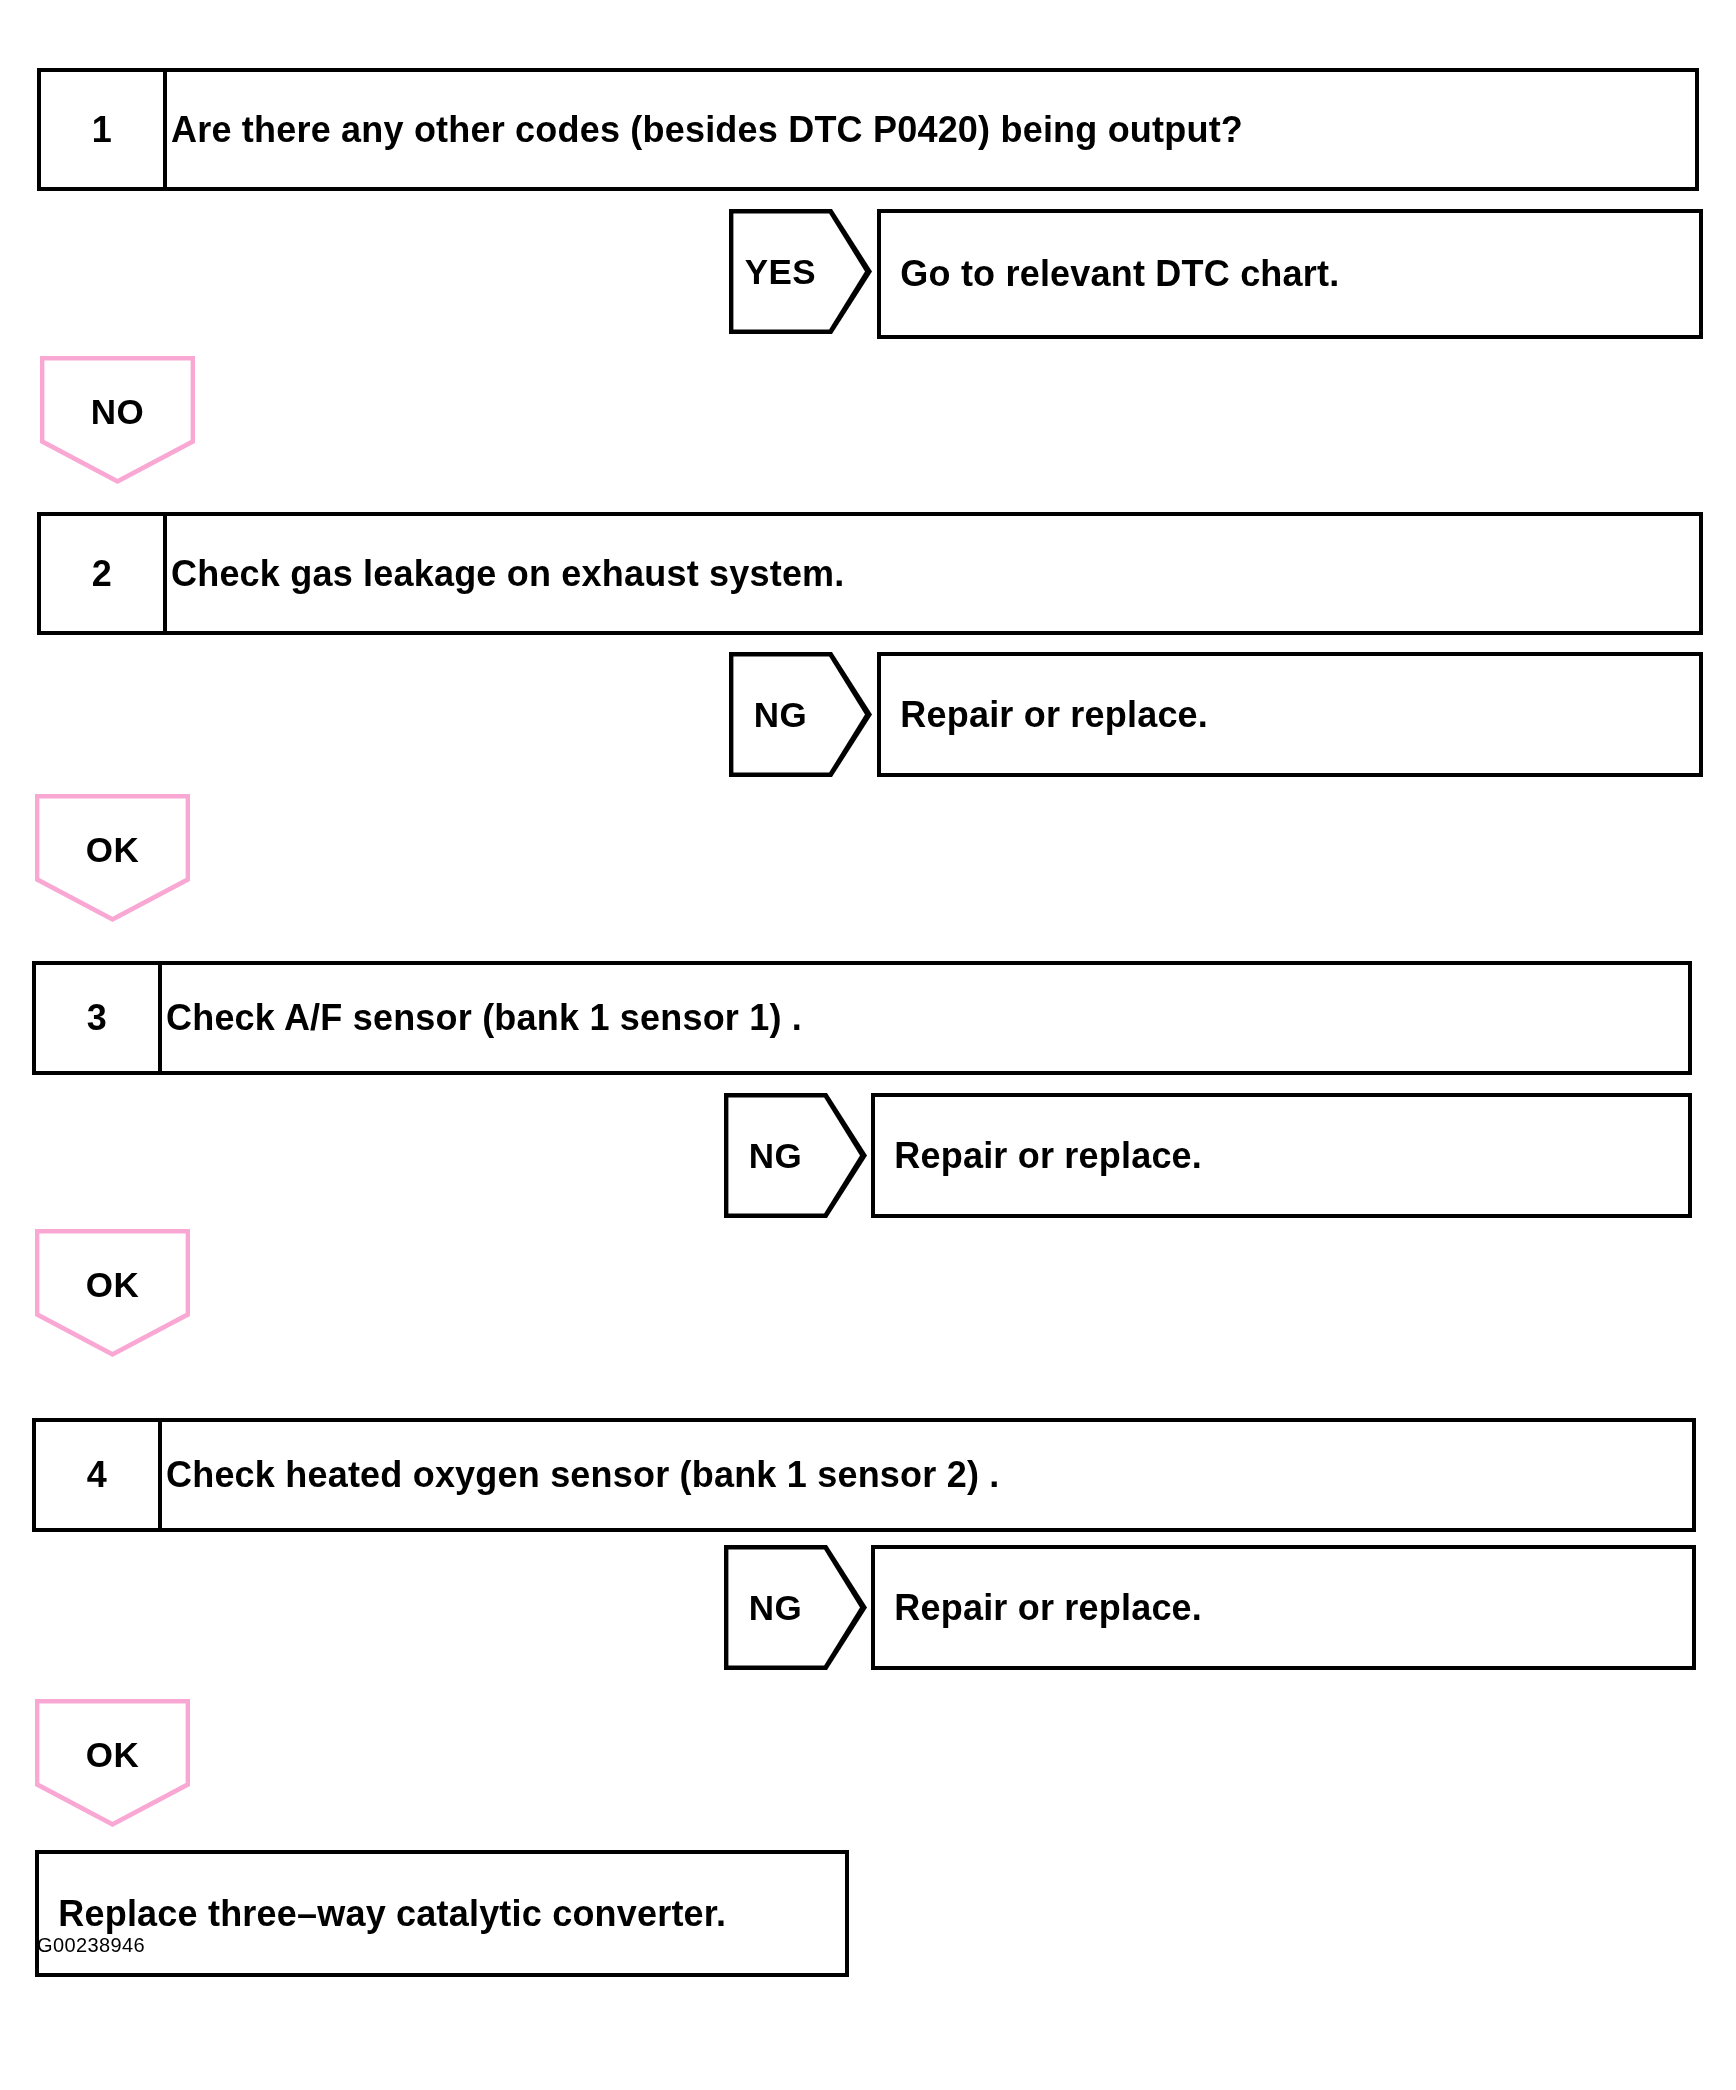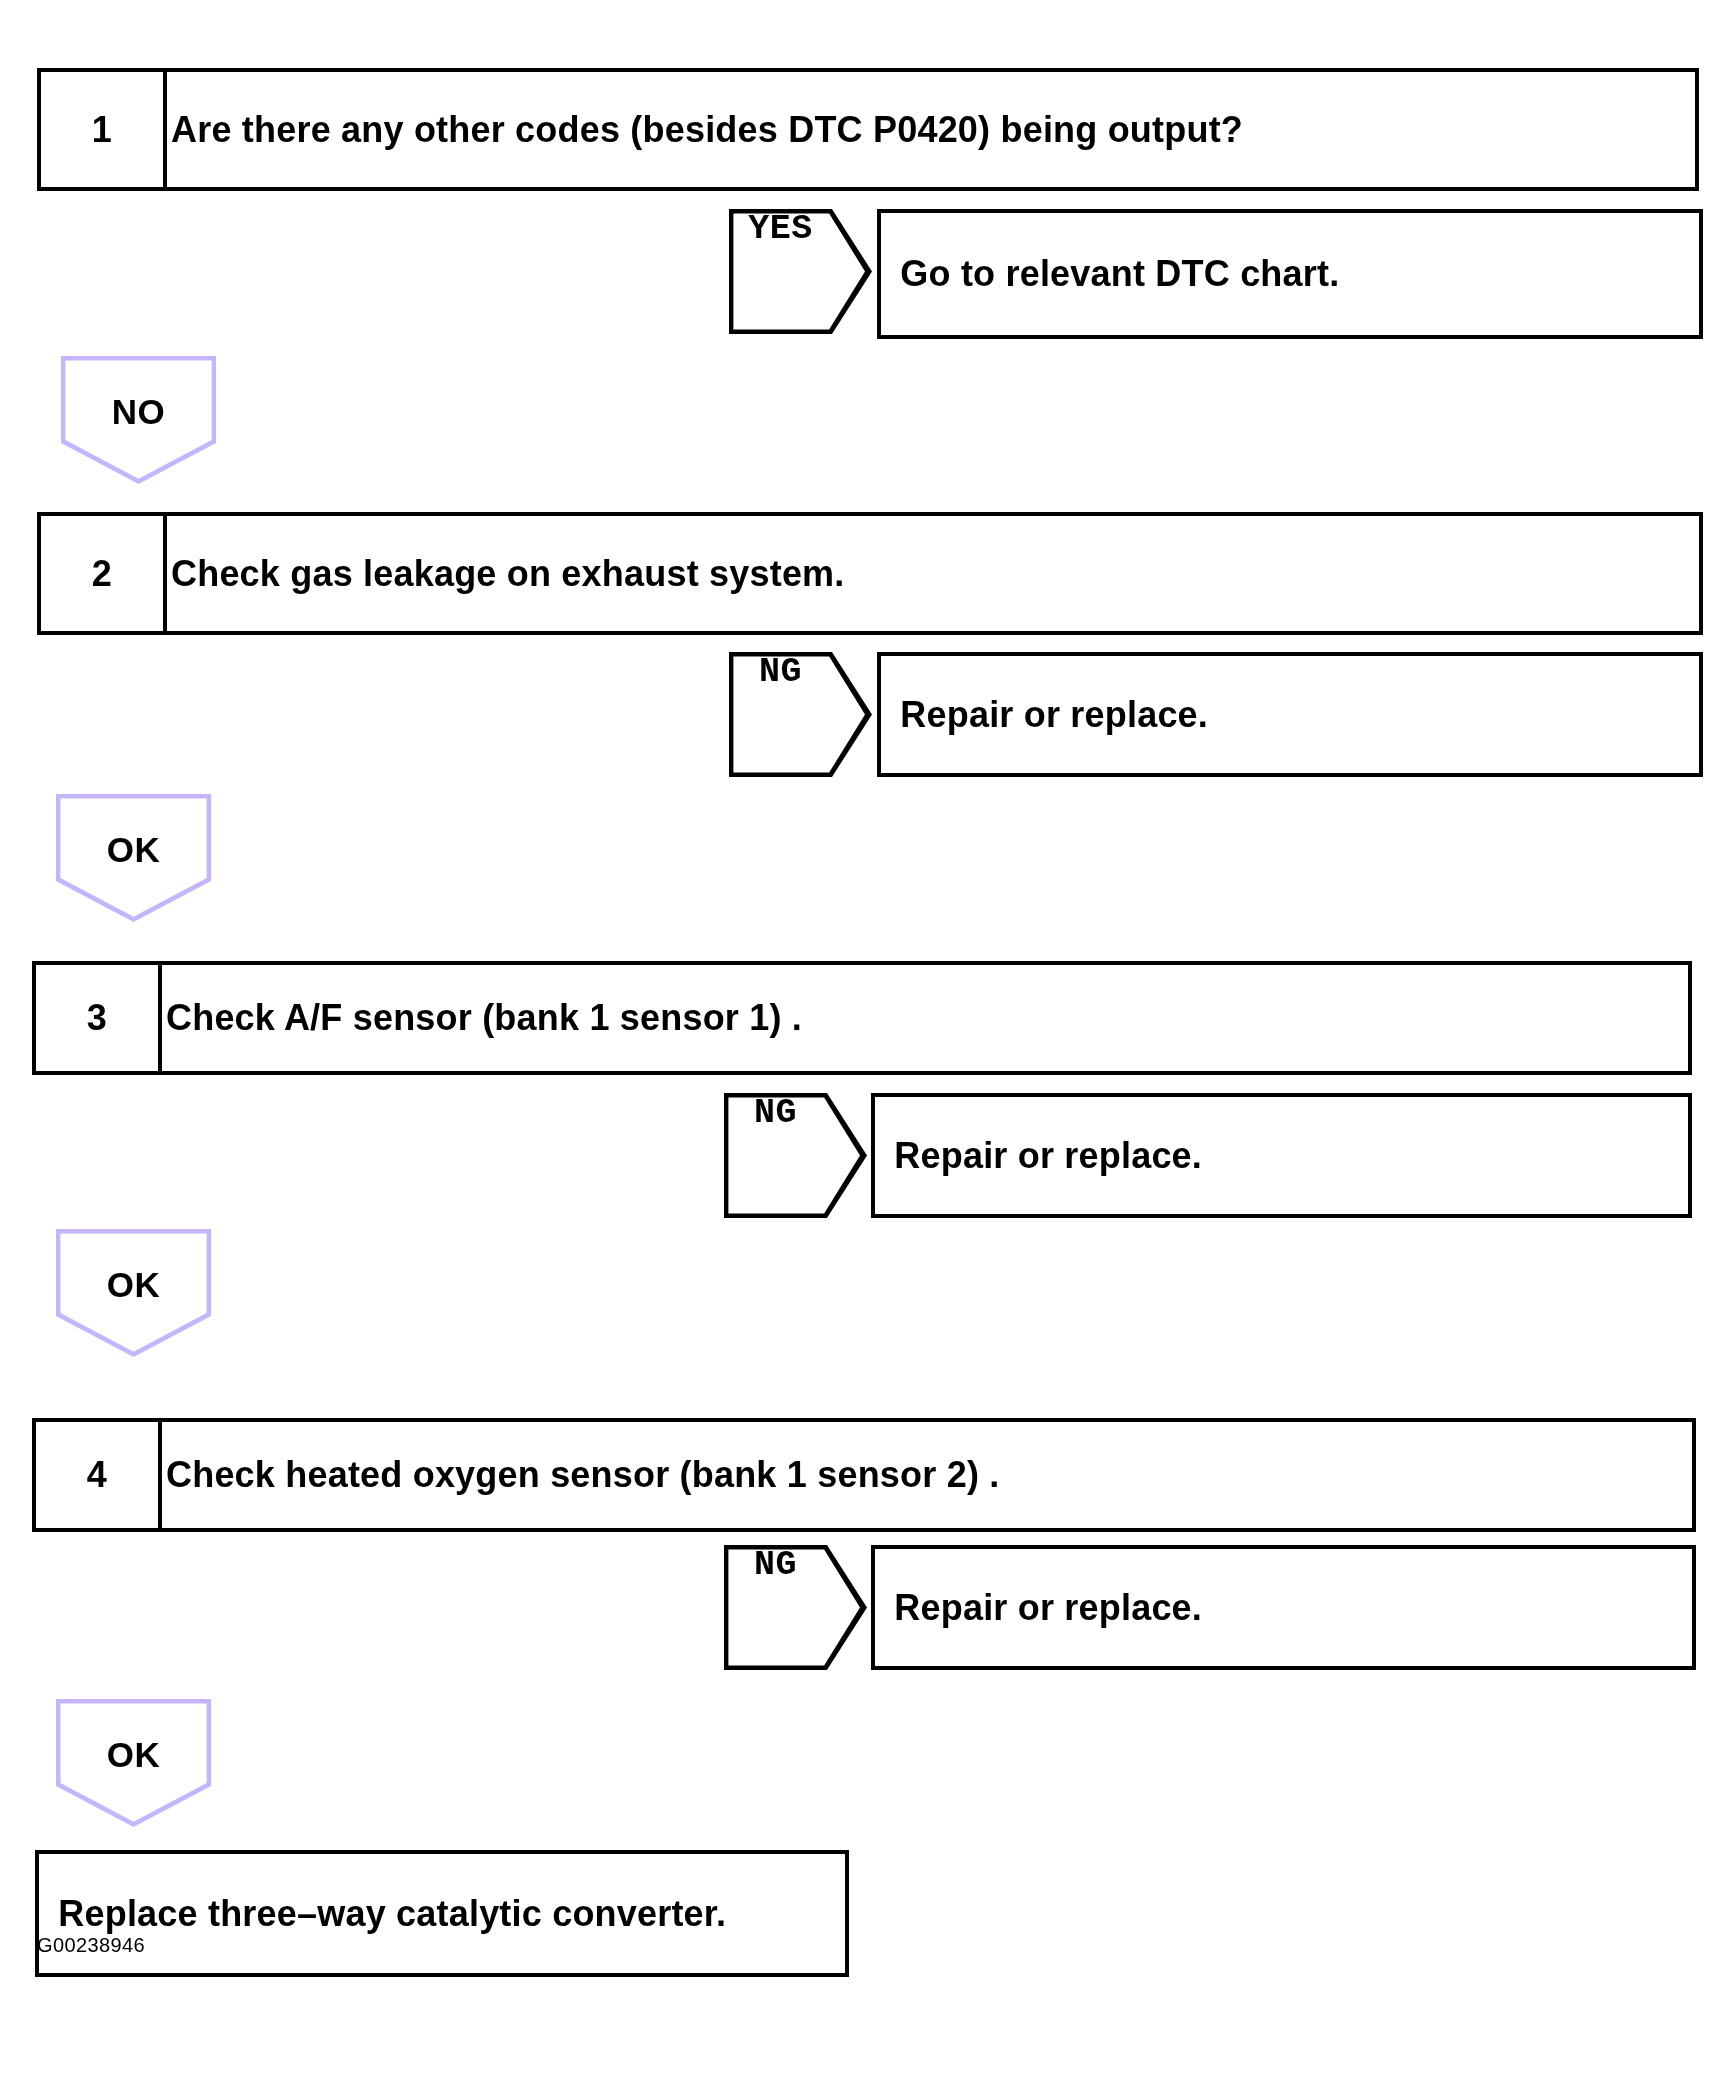--- a/index.html
+++ b/index.html
@@ -66,23 +66,22 @@
   }
 
   
   .arrow-right {
     position: absolute;
     box-sizing: border-box;
     background: #000;
     -webkit-clip-path: polygon(0 0, 72% 0, 100% 50%, 72% 100%, 0 100%);
     clip-path: polygon(0 0, 72% 0, 100% 50%, 72% 100%, 0 100%);
     display: flex;
-    align-items: flex-start;
+    align-items: center;
     justify-content: flex-start;
-    font-family: Liberation Mono, monospace;
   }
   .arrow-right .inner {
     position: absolute;
     left: 4.4px;
     top: 4.4px;
     right: 4.4px;
     bottom: 4.4px;
     background: #fff;
     -webkit-clip-path: polygon(0 0, calc(72% - 0.9px) 0, calc(100% - 2.6px) 50%, calc(72% - 0.9px) 100%, 0 100%);
     clip-path: polygon(0 0, calc(72% - 0.9px) 0, calc(100% - 2.6px) 50%, calc(72% - 0.9px) 100%, 0 100%);
@@ -94,24 +93,23 @@
     text-align: center;
     font-size: 35px;
     font-weight: bold;
     letter-spacing: 0.4px;
   }
 
   
   .arrow-down {
     position: absolute;
     box-sizing: border-box;
-    background: #c4b5fd;
+    background: #f9a8d4;
     -webkit-clip-path: polygon(0 0, 100% 0, 100% 68%, 50% 100%, 0 68%);
     clip-path: polygon(0 0, 100% 0, 100% 68%, 50% 100%, 0 68%);
-    margin-left: 21px;
   }
   .arrow-down .inner {
     position: absolute;
     left: 4.4px;
     top: 4.4px;
     right: 4.4px;
     bottom: 5.3px;
     background: #fff;
     -webkit-clip-path: polygon(0 0, 100% 0, 100% calc(68% - 0.9px), 50% 100%, 0 calc(68% - 0.9px));
     clip-path: polygon(0 0, 100% 0, 100% calc(68% - 0.9px), 50% 100%, 0 calc(68% - 0.9px));

